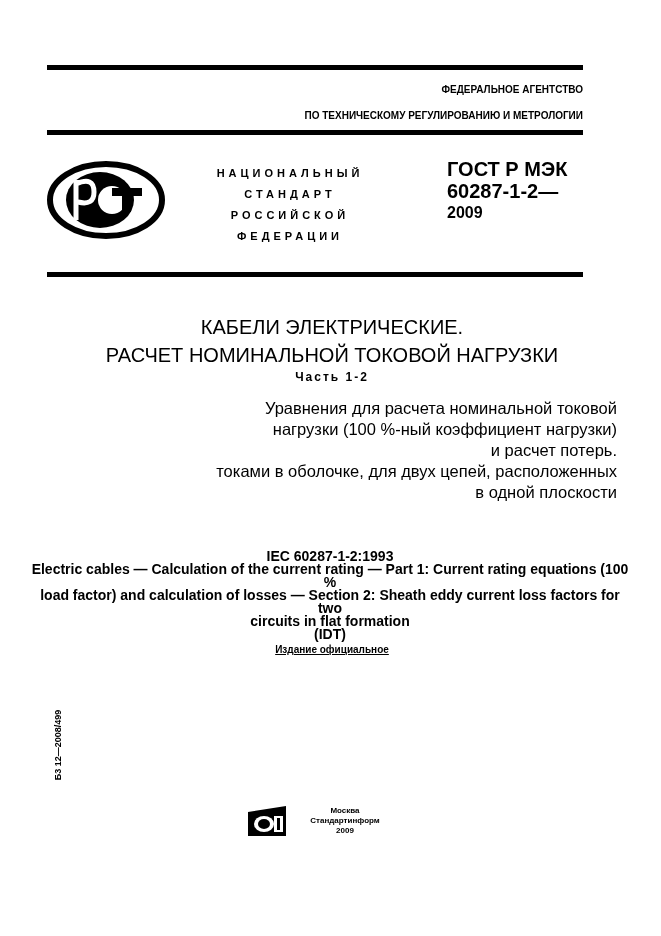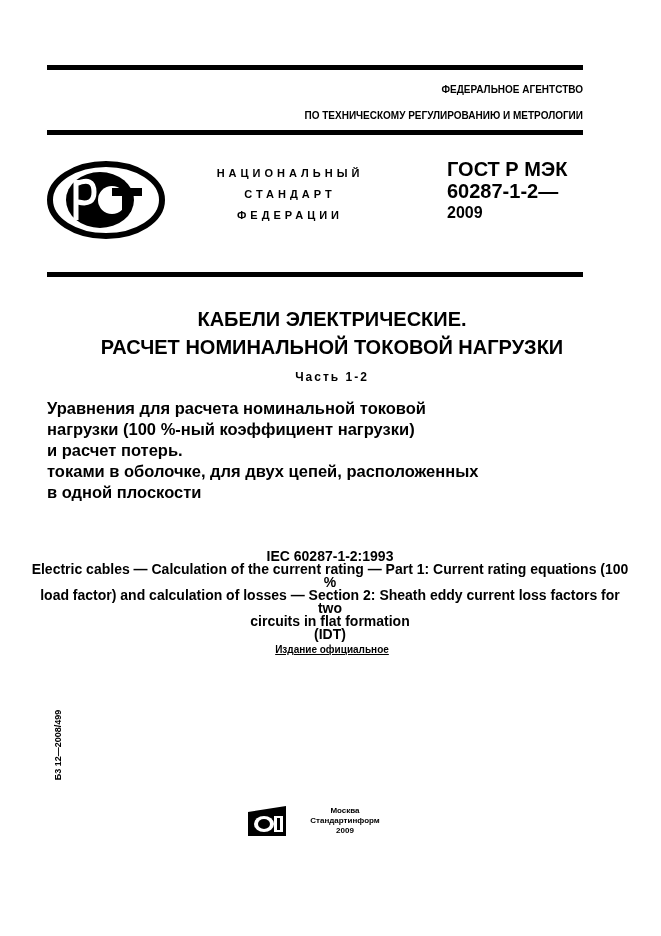--- a/index.html
+++ b/index.html
@@ -6,26 +6,26 @@
   body { width: 661px; height: 936px; position: relative; overflow: hidden;
          font-family: "Liberation Sans", sans-serif; color: #000; }
   .abs { position: absolute; }
   .rule-thick { position: absolute; left: 47px; width: 536px; height: 5px; background: #000; }
   .agency { position: absolute; left: 47px; width: 536px; text-align: right; font-weight: bold; font-size: 10px; }
   .natstd { position: absolute; left: 190px; width: 200px; text-align: center; font-weight: bold;
             font-size: 11px; letter-spacing: 4px; line-height: 21px; top: 163px; }
   .gost { position: absolute; left: 447px; top: 158px; font-weight: bold; }
   .gost .l1, .gost .l2 { font-size: 20px; line-height: 22px; }
   .gost .l3 { font-size: 16px; line-height: 22px; }
-  .title { position: absolute; left: 47px; width: 570px; top: 305px; text-align: center;
-           font-weight: bold; font-size: 20px; line-height: 28px; }
+  .title { position: absolute; left: 47px; width: 570px; top: 313px; text-align: center;
+           font-weight: normal; font-size: 20px; line-height: 28px; }
   .part { position: absolute; left: 47px; width: 570px; top: 370px; text-align: center;
           font-weight: bold; font-size: 12px; letter-spacing: 2px; }
-  .subtitle { position: absolute; left: 47px; width: 570px; top: 398px; text-align: left;
-              font-weight: bold; font-size: 16.5px; line-height: 21px; }
+  .subtitle { position: absolute; left: 47px; width: 570px; top: 398px; text-align: right;
+              font-weight: normal; font-size: 16.5px; line-height: 21px; }
   .iec { position: absolute; left: 30px; width: 600px; top: 550px; text-align: center;
          font-weight: bold; font-size: 14px; line-height: 13px; }
   .edition { position: absolute; left: 47px; width: 570px; top: 644px; text-align: center;
              font-weight: bold; font-size: 10px; text-decoration: underline; }
   .code { position: absolute; left: 8px; top: 740px; width: 100px; text-align: center;
           transform: rotate(-90deg); transform-origin: center; font-weight: bold; font-size: 9px; }
   .pub { position: absolute; left: 295px; top: 806px; width: 100px; text-align: center;
          font-weight: bold; font-size: 8px; line-height: 10px; }
 </style>
 </head>
@@ -45,20 +45,21 @@
     <path d="M30 20 L30 60 M30 24 Q48 16 48 32 Q48 46 32 42" fill="none" stroke="#fff" stroke-width="5"></path>
     <ellipse cx="66" cy="40" rx="14" ry="14" fill="#fff"></ellipse>
     <rect x="66" y="28" width="30" height="8" fill="#000"></rect>
     <rect x="76" y="28" width="9" height="24" fill="#000"></rect>
   </svg>
 </div>
 
 <div class="natstd">
   <div>НАЦИОНАЛЬНЫЙ</div>
   <div>СТАНДАРТ</div>
+  <div>РОССИЙСКОЙ</div>
   <div>ФЕДЕРАЦИИ</div>
 </div>
 
 <div class="gost">
   <div class="l1">ГОСТ Р МЭК</div>
   <div class="l2">60287-1-2—</div>
   <div class="l3">2009</div>
 </div>
 
 <div class="rule-thick" style="top:272px;"></div>

